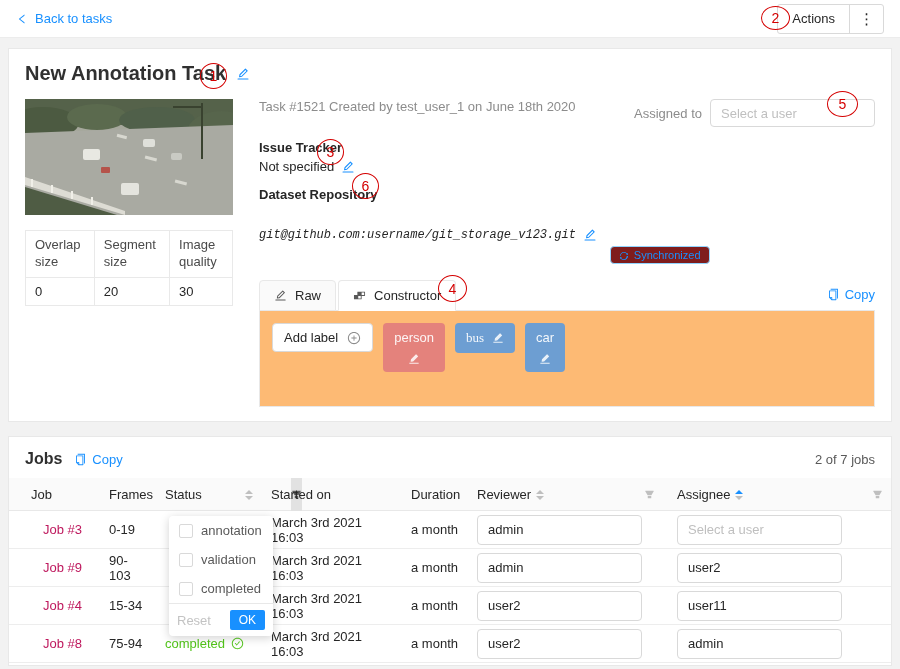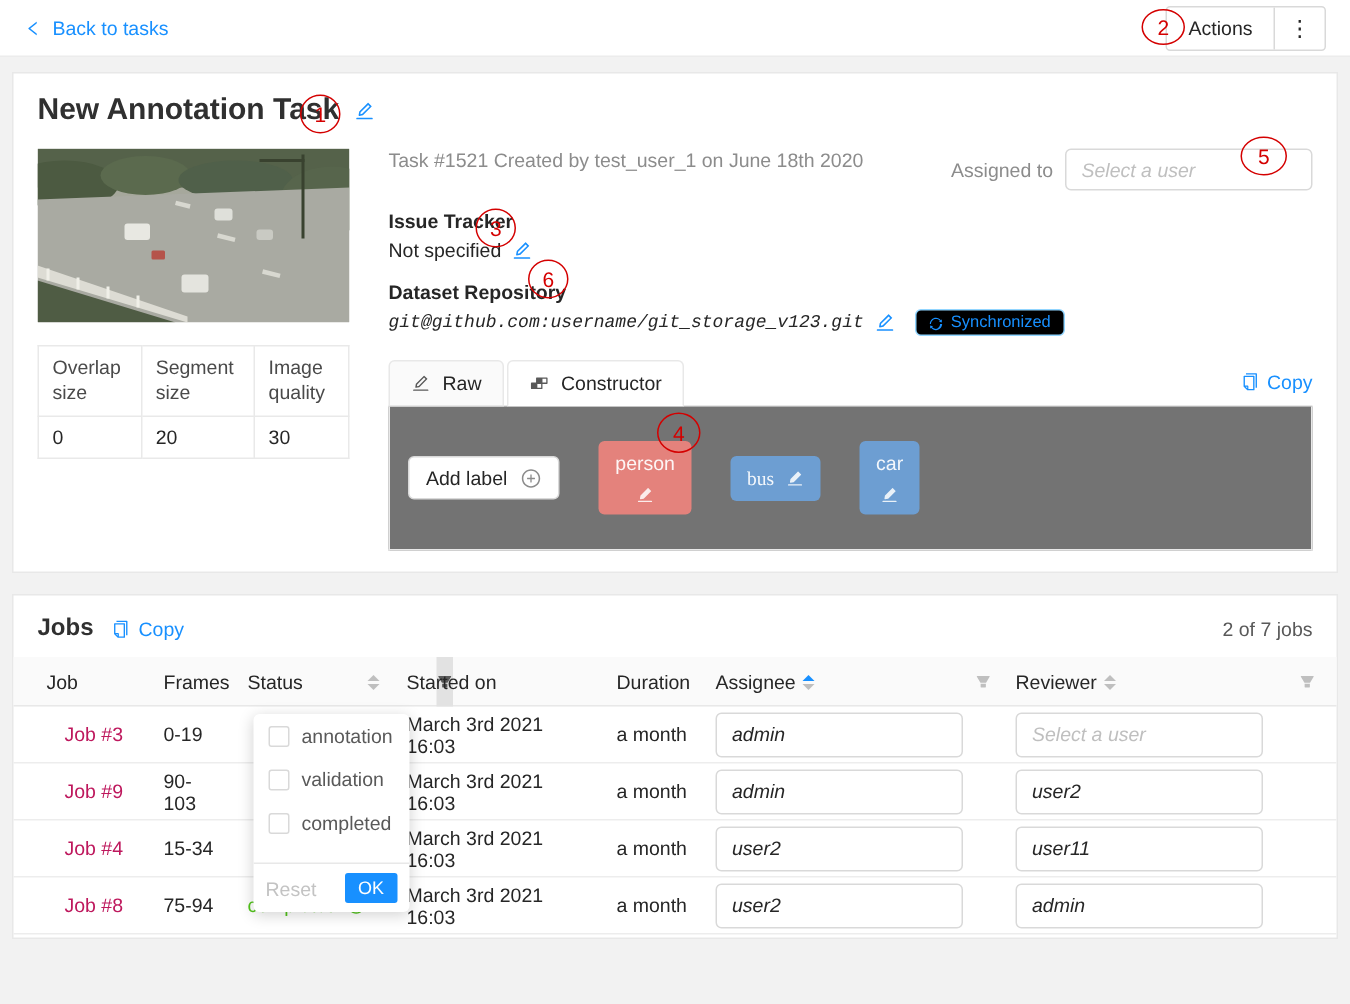--- a/index.html
+++ b/index.html
@@ -51,32 +51,32 @@
   .params td { color: #262626; }
 
   .right-col { flex: 1; min-width: 0; }
   .gray { color: #8c8c8c; }
   .bold-label { font-weight: 700; font-size: 13px; color: #262626; }
 
   .meta-row { display: flex; justify-content: space-between; align-items: flex-start; }
   .assigned { display: flex; align-items: center; gap: 8px; }
   .ant-input {
     border: 1px solid #d9d9d9; border-radius: 4px; height: 28px; padding: 0 10px;
-    font-size: 13px; font-family: "Liberation Sans", sans-serif; color: #262626; outline: none; background: #fff; font-style: italic;
+    font-size: 13px; font-family: "Liberation Sans", sans-serif; color: #262626; outline: none; background: #fff;
   }
   .ant-input::placeholder { color: #bfbfbf; }
   .assigned .ant-input { width: 165px; }
 
   .block { margin-top: 13px; }
   .val-row { display: flex; align-items: center; gap: 7px; margin-top: 4px; }
   .repo-url { font-family: "Liberation Mono", monospace; font-style: italic; font-size: 12px; color: #262626; }
   .sync-badge {
     display: inline-flex; align-items: flex-end; gap: 5px;
-    border: 1px solid #91d5ff; background: #000000; color: #1890ff;
-    font-size: 11px; padding: 2px 8px; border-radius: 4px; margin-left: 6px;
+    border: 1px solid #91d5ff; background: #7f1d1d; color: #1890ff;
+    font-size: 11px; padding: 2px 8px; border-radius: 4px; margin-left: 6px; margin-top: 40px;
   }
   .sync-badge .i { width: 10px; height: 10px; }
 
   .format-row { display: flex; align-items: center; gap: 10px; margin-top: 14px; }
   .select-box {
     display: flex; align-items: center; justify-content: space-between;
     width: 150px; height: 26px; border: 1px solid #d9d9d9; border-radius: 4px;
     padding: 0 9px; font-size: 12px; color: #595959; cursor: pointer; background: #fff;
   }
   .sel-caret { width: 0; height: 0; border-left: 4px solid transparent; border-right: 4px solid transparent; border-top: 5px solid #bfbfbf; }
@@ -92,21 +92,21 @@
     border: 1px solid #e8e8e8; border-radius: 4px 4px 0 0; background: #fafafa; cursor: pointer;
     margin-bottom: -1px; margin-right: 2px; color: #262626;
   }
   .tab.active { background: #fff; border-bottom-color: #fff; }
   .tab .i { width: 13px; height: 13px; fill: #595959; }
   .spacer { flex: 1; }
   .copy-link { display: flex; align-items: center; gap: 5px; color: #1890ff; cursor: pointer; font-size: 13px; padding-bottom: 6px; }
   .copy-link .i { width: 13px; height: 13px; }
   .tabbar .copy-link { padding-bottom: 8px; }
 
-  .labels-panel { border: 1px solid #e8e8e8; border-top: none; padding: 12px; height: 96px; display: flex; gap: 26px; align-items: center; background: #737373; }
+  .labels-panel { border: 1px solid #e8e8e8; border-top: none; padding: 12px; height: 96px; display: flex; gap: 10px; align-items: flex-start; background: #fdba74; }
   .add-label-btn {
     display: flex; align-items: center; gap: 9px; border: 1px solid #d9d9d9; border-radius: 4px;
     background: #fff; padding: 6px 11px; font-size: 13px; color: #262626; cursor: pointer;
     font-family: "Liberation Sans", sans-serif;
   }
   .add-label-btn .i { width: 14px; height: 14px; fill: #8c8c8c; }
   .tag {
     display: flex; align-items: center; gap: 8px; border-radius: 4px; padding: 7px 11px;
     font-size: 13px; color: rgba(255,255,255,0.92); cursor: pointer;
   }
@@ -153,21 +153,20 @@
   .filter-dd {
     position: absolute; left: 160px; top: 79px; width: 104px; z-index: 20;
     background: #fff; border-radius: 4px; box-shadow: 0 2px 10px rgba(0,0,0,0.18);
     overflow: hidden;
   }
   .filter-opt { display: flex; align-items: center; gap: 8px; padding: 7px 10px; color: #595959; cursor: pointer; }
   .cb { width: 14px; height: 14px; border: 1px solid #d9d9d9; border-radius: 2px; background: #fff; flex: 0 0 14px; }
   .filter-foot {
     border-top: 1px solid #e8e8e8; display: flex; align-items: center; justify-content: space-between;
     padding: 6px 8px;
-    margin-top: 12px;
   }
   .reset-btn { color: #c3c3c3; cursor: default; font-size: 13px; }
   .ok-btn {
     background: #1890ff; color: #fff; border: none; border-radius: 2px; font-size: 12px;
     padding: 3px 9px; cursor: pointer; font-family: "Liberation Sans", sans-serif;
   }
 
   
   .ann {
     position: absolute; z-index: 60; border: 1.6px solid #d40000; border-radius: 50%;
@@ -391,35 +390,35 @@
           <b class="down"></b>
         </span>
       <span class="funnel-box">
         <svg class="funnel" viewBox="0 0 1024 1024">
             <path d="M349 838c0 17.7 14.2 32 31.8 32h262.4c17.6 0 31.8-14.3 31.8-32V642H349v196zm531.1-684H143.9c-24.5 0-39.8 26.7-27.5 48l221.3 376h348.8l221.3-376c12.1-21.3-3.2-48-27.7-48z"></path>
           </svg>
       </span>
     </div>
     <div class="th">Started on</div>
     <div class="th">Duration</div>
-    <div class="th">
-      <span>Assignee</span>
-      <span class="caret asc">
+    <div class="th th-reviewer">
+      <span>Reviewer</span>
+      <span class="caret">
           <b class="up"></b>
           <b class="down"></b>
         </span>
       <span class="th-right-funnel">
         <svg class="funnel" viewBox="0 0 1024 1024">
             <path d="M349 838c0 17.7 14.2 32 31.8 32h262.4c17.6 0 31.8-14.3 31.8-32V642H349v196zm531.1-684H143.9c-24.5 0-39.8 26.7-27.5 48l221.3 376h348.8l221.3-376c12.1-21.3-3.2-48-27.7-48z"></path>
           </svg>
       </span>
     </div>
-    <div class="th th-reviewer">
-      <span>Reviewer</span>
-      <span class="caret">
+    <div class="th">
+      <span>Assignee</span>
+      <span class="caret asc">
           <b class="up"></b>
           <b class="down"></b>
         </span>
       <span class="th-right-funnel">
         <svg class="funnel" viewBox="0 0 1024 1024">
             <path d="M349 838c0 17.7 14.2 32 31.8 32h262.4c17.6 0 31.8-14.3 31.8-32V642H349v196zm531.1-684H143.9c-24.5 0-39.8 26.7-27.5 48l221.3 376h348.8l221.3-376c12.1-21.3-3.2-48-27.7-48z"></path>
           </svg>
       </span>
     </div>
   </div>

